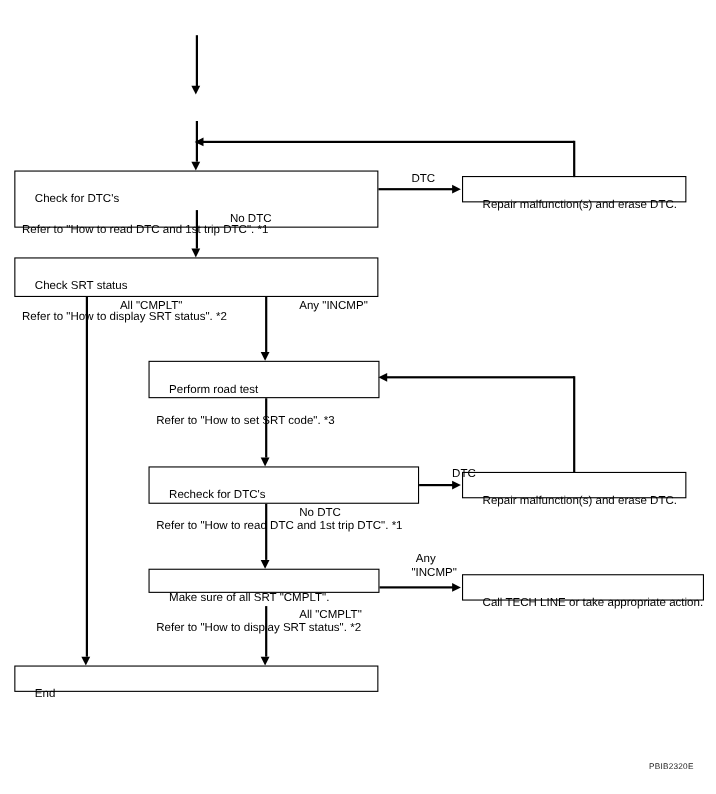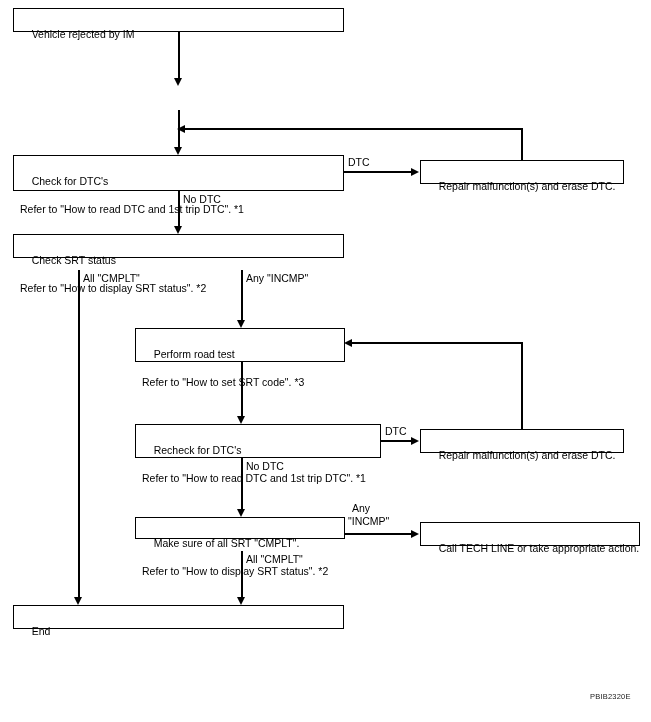--- a/index.html
+++ b/index.html
@@ -53,49 +53,47 @@
     border-bottom: 4px solid transparent;
     border-left: 8px solid #000000;
   }
   .edge-label {
     position: absolute;
     font-size: 10.5px;
     line-height: 13px;
     color: #000000;
     white-space: pre;
     background: transparent;
+    margin-left: 26px;
   }
   .fig-code {
     position: absolute;
     font-size: 7.5px;
     letter-spacing: 0.2px;
     color: #1a1a1a;
     font-family: "Liberation Sans", sans-serif;
   }
 </style>
 </head>
 <body>
 
 <div id="page">
 
-  <div class="node" style="left:13px; top:8px; width:331px; height:24px;">
-    <span>Vehicle rejected by IM</span>
-  </div>
 
 
-  <div class="node" style="left:13px; top:155px; width:331px; height:36px;">
+  <div class="node" style="left:13px; top:155px; width:331px; height:52px;">
     <span>Check for DTC's</span>
     <span class="line2">Refer to "How to read DTC and 1st trip DTC". *1</span>
   </div>
 
   <div class="node" style="left:420px; top:160px; width:204px; height:24px;">
     <span>Repair malfunction(s) and erase DTC.</span>
   </div>
 
-  <div class="node" style="left:13px; top:234px; width:331px; height:24px;">
+  <div class="node" style="left:13px; top:234px; width:331px; height:36px;">
     <span>Check SRT status</span>
     <span class="line2">Refer to "How to display SRT status". *2</span>
   </div>
 
   <div class="node" style="left:135px; top:328px; width:210px; height:34px;">
     <span>Perform road test</span>
     <span class="line2">Refer to "How to set SRT code". *3</span>
   </div>
 
   <div class="node" style="left:135px; top:424px; width:246px; height:34px;">

